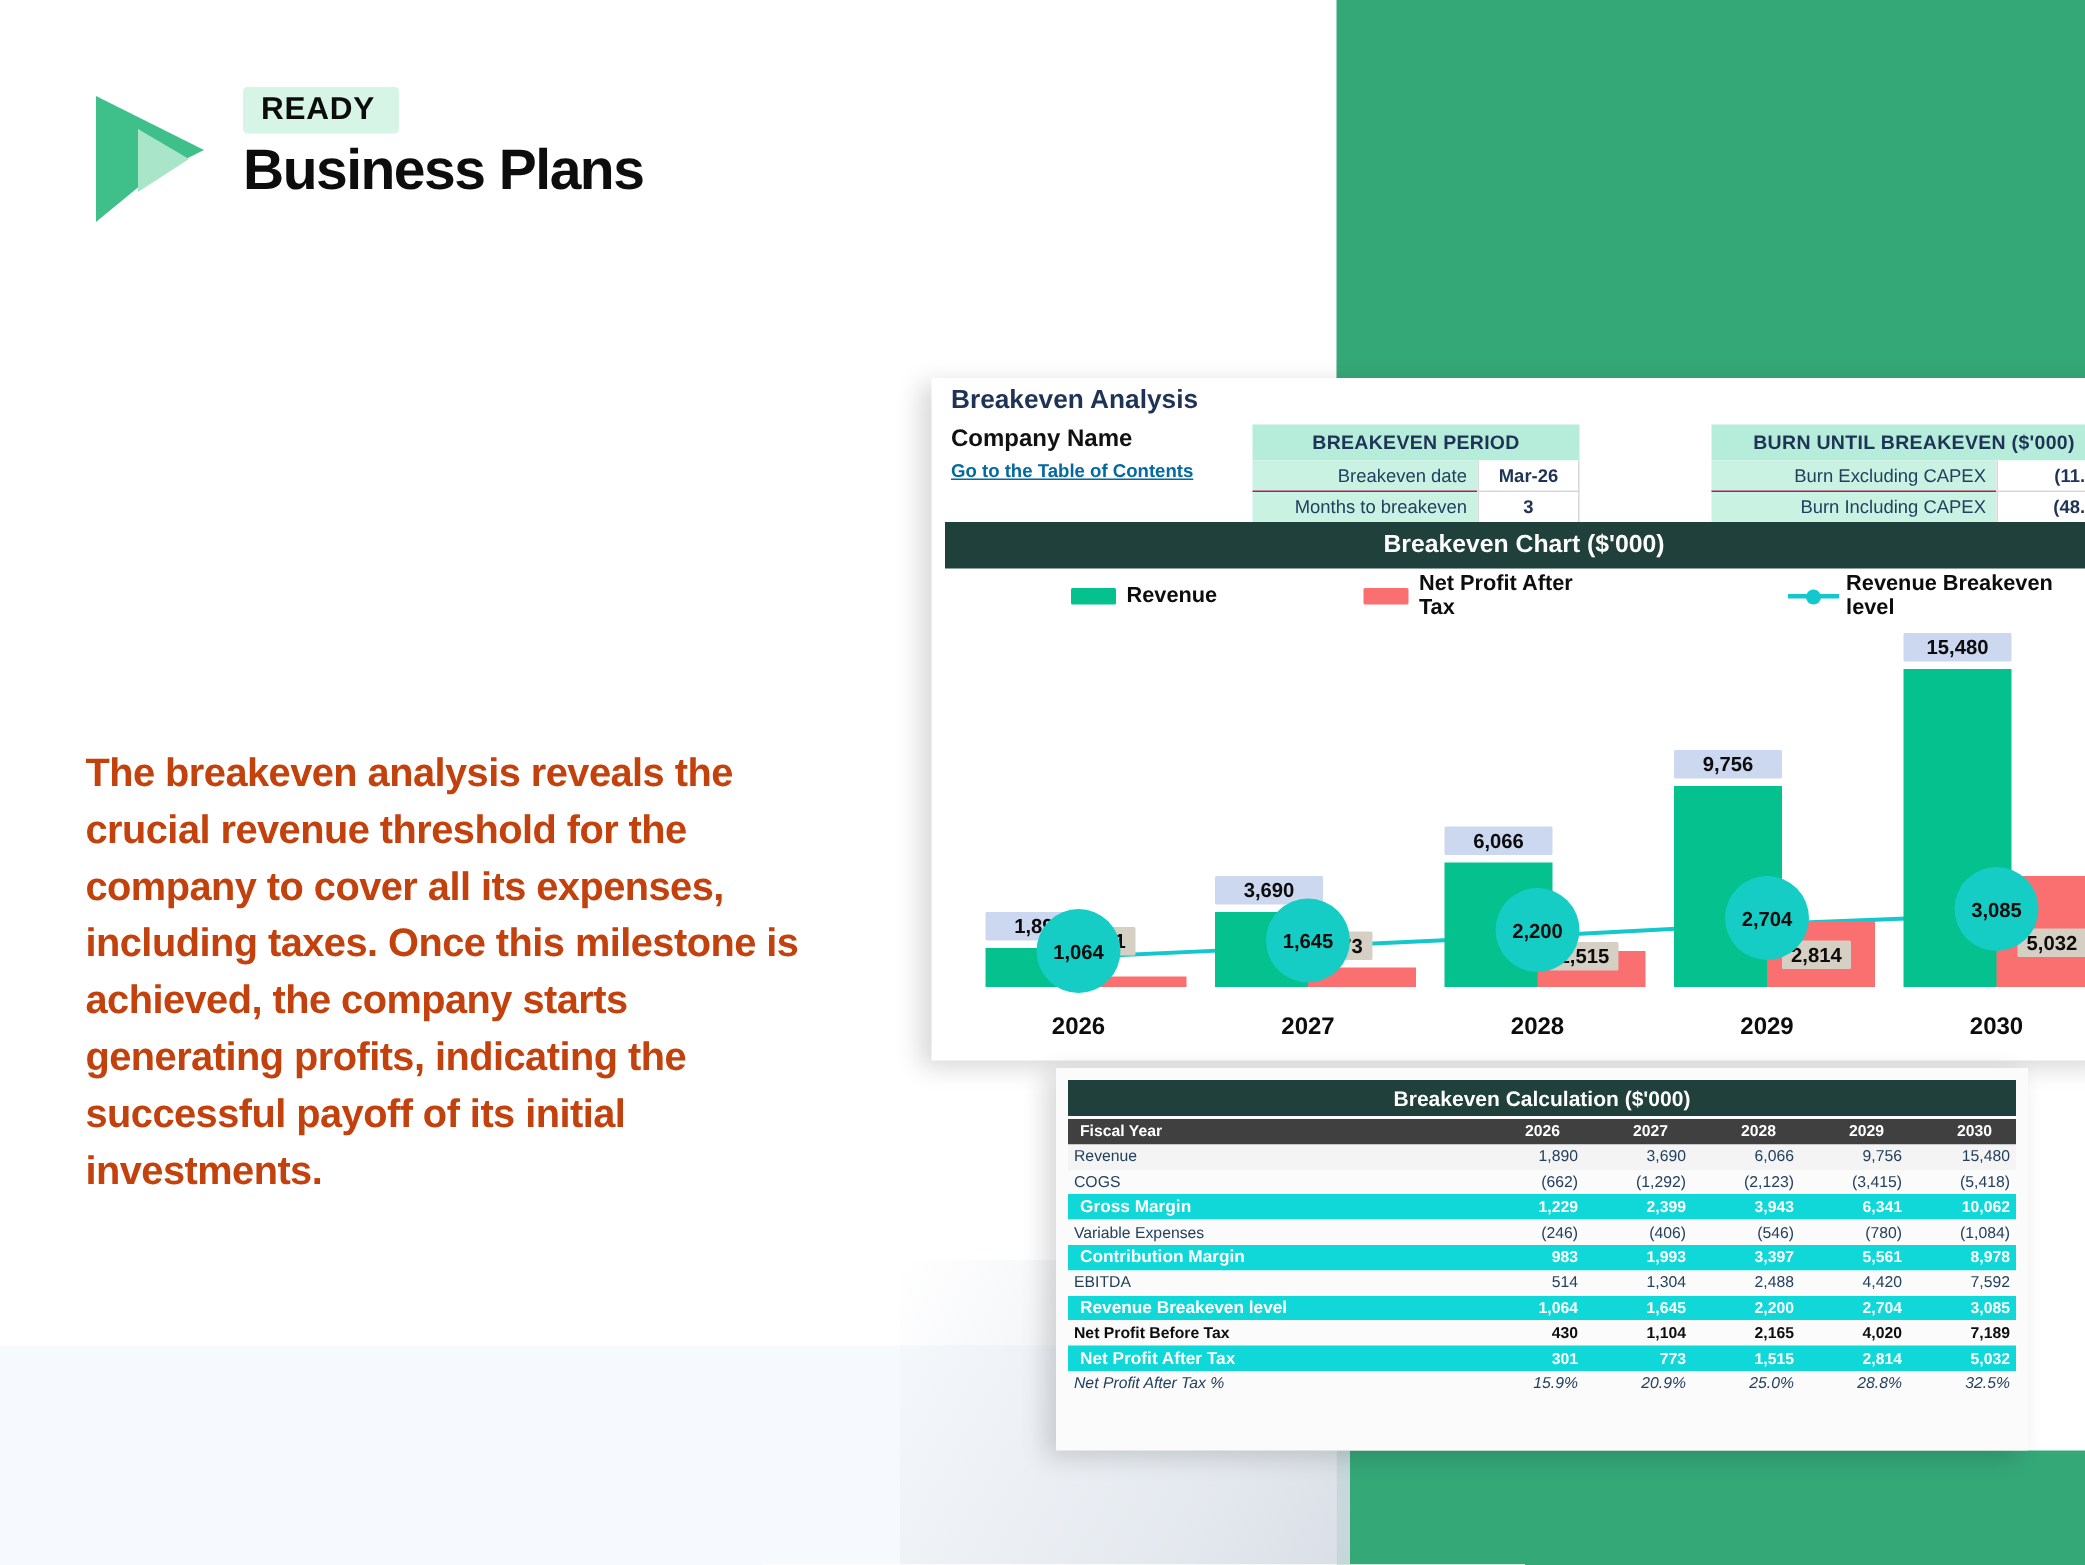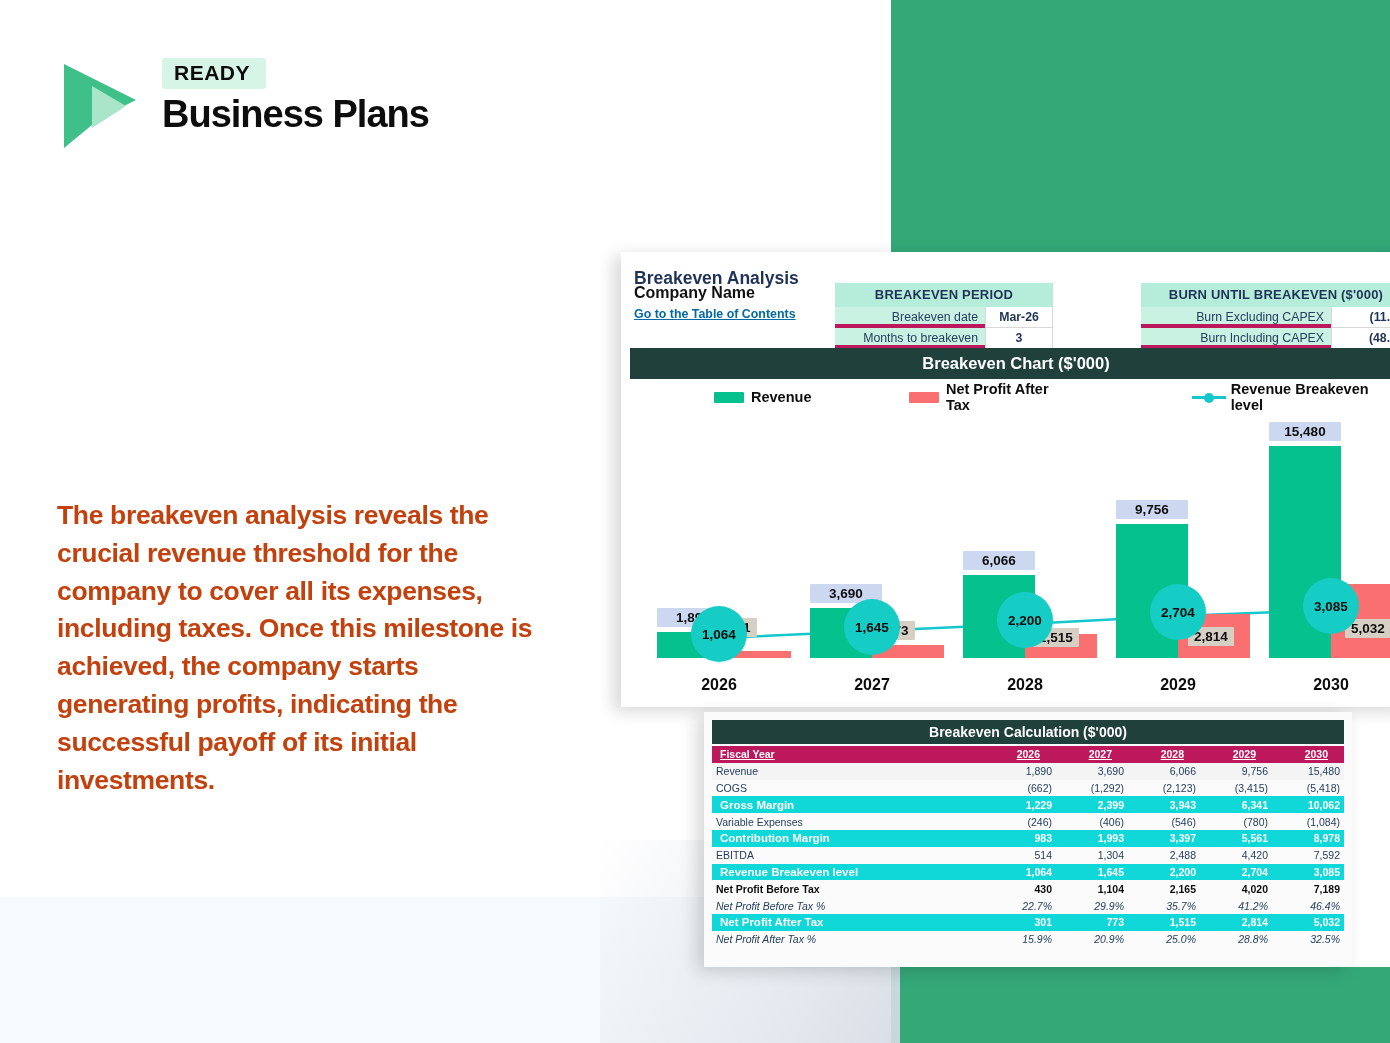--- a/index.html
+++ b/index.html
@@ -55,42 +55,42 @@
   }
 
   
   .chart-card {
     position: absolute; left: 621px; top: 252px; width: 790px; height: 455px;
     background: #ffffff; overflow: hidden;
     box-shadow: -7px 4px 16px rgba(0,0,0,0.16);
   }
   .sheet-head { position: relative; height: 88px; }
   .sheet-title {
-    position: absolute; left: 13px; top: 16px;
+    position: absolute; left: 13px; top: 4px;
     font-size: 17.5px; font-weight: 700; color: #1f3356;
   }
   .sheet-company {
     position: absolute; left: 13px; top: 32px;
     font-size: 16px; font-weight: 700; color: #111111;
   }
   .sheet-toc {
     position: absolute; left: 13px; top: 55px;
     font-size: 12.4px; font-weight: 700; color: #0369a1;
     text-decoration: underline; cursor: pointer;
   }
 
   .kpi { position: absolute; font-size: 12px; color: #1f3356; }
   .kpi-title {
     background: #b6edda; font-weight: 700; font-size: 13px; text-align: center;
     padding: 4px 0 5px 0; letter-spacing: .2px;
   }
   .kpi-row { display: flex; height: 21px; align-items: stretch; }
   .kpi-lab {
     background: #c9f2e3; flex: 1; text-align: right; padding: 3px 7px 0 0;
-    font-size: 12.3px; color: #23405f; border-bottom: 4px solid #be185d;
+    font-size: 12.3px; color: #23405f; border-bottom: 1px solid #be185d;
   }
   .kpi-val {
     background: #ffffff; width: 68px; text-align: center; padding: 3px 0 0 0;
     font-size: 12.3px; font-weight: 700; color: #1f3356;
     border: 1px solid #d8d8d8; border-top: none;
   }
   .kpi-a { left: 214px; top: 31px; width: 218px; }
   .kpi-b { left: 520px; top: 31px; width: 270px; }
   .kpi-b .kpi-val { width: 80px; text-align: right; padding-right: 9px; }
 
@@ -151,21 +151,21 @@
     box-shadow: -7px 4px 16px rgba(0,0,0,0.16);
   }
   .tbl-banner {
     margin: 8px 8px 0 8px; height: 24px; background: #20403c; color: #fff;
     font-size: 14px; font-weight: 700; display: flex; align-items: center; justify-content: center;
   }
   table.calc { width: 632px; margin: 2px 8px 0 8px; border-collapse: collapse; table-layout: fixed; }
   table.calc td, table.calc th { height: 16.8px; padding: 0 4px; font-size: 10.5px; }
   table.calc col.c0 { width: 272px; }
   table.calc col.cx { width: 72px; }
-  .hrow th { background: #be185d; color: #ffffff; font-weight: 700; font-size: 10.5px; text-decoration: underline; }
+  .hrow th { background: #404040; color: #ffffff; font-weight: 700; font-size: 10.5px; }
   .hrow th.h0 { text-align: left; padding-left: 8px; }
   .hrow th.hx { text-align: right; padding-right: 16px; }
   .r-lab { color: #23405f; text-align: left; }
   .r-val { text-align: right; color: #23405f; padding-right: 16px; }
   tr.plain td { background: #f4f4f4; }
   tr.plain2 td { background: #fbfbfb; }
   tr.hl td { background: #10d8d8; color: #ffffff; font-weight: 700; }
   tr.hl td.r-lab { color: #ffffff; padding-left: 8px; font-size: 11.5px; }
   tr.hl td.r-val { color: #ffffff; }
   td.indent1 { padding-left: 18px; }
@@ -391,28 +391,20 @@
             <td class="r-val">3,085</td>
           </tr>
           <tr class="bold">
             <td class="r-lab">Net Profit Before Tax</td>
             <td class="r-val">430</td>
             <td class="r-val">1,104</td>
             <td class="r-val">2,165</td>
             <td class="r-val">4,020</td>
             <td class="r-val">7,189</td>
           </tr>
-          <tr class="ital">
-            <td class="r-lab indent2">Net Profit Before Tax %</td>
-            <td class="r-val">22.7%</td>
-            <td class="r-val">29.9%</td>
-            <td class="r-val">35.7%</td>
-            <td class="r-val">41.2%</td>
-            <td class="r-val">46.4%</td>
-          </tr>
           <tr class="hl">
             <td class="r-lab">Net Profit After Tax</td>
             <td class="r-val">301</td>
             <td class="r-val">773</td>
             <td class="r-val">1,515</td>
             <td class="r-val">2,814</td>
             <td class="r-val">5,032</td>
           </tr>
           <tr class="ital">
             <td class="r-lab indent2">Net Profit After Tax %</td>

